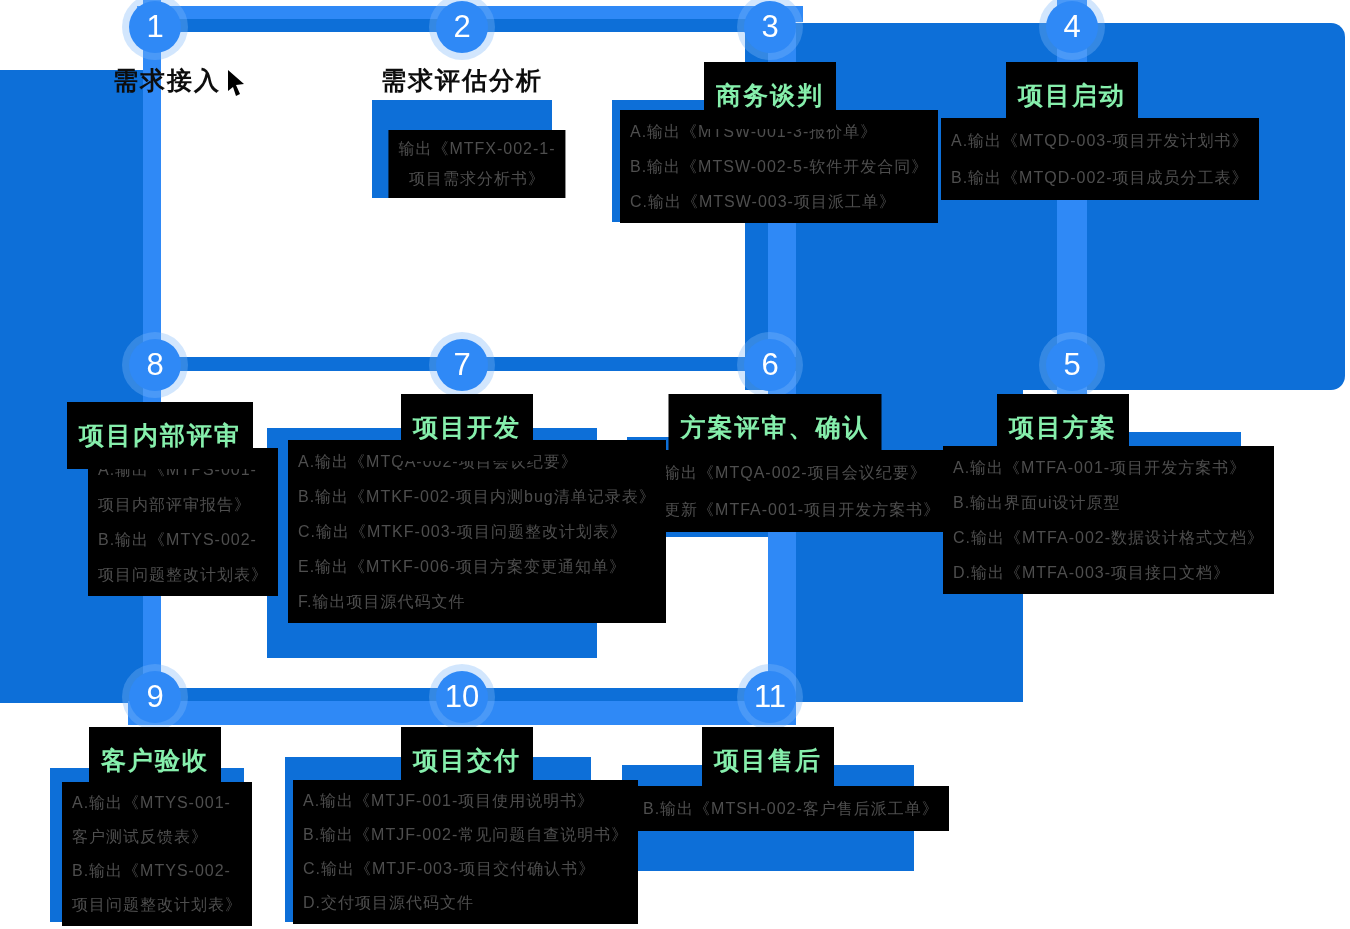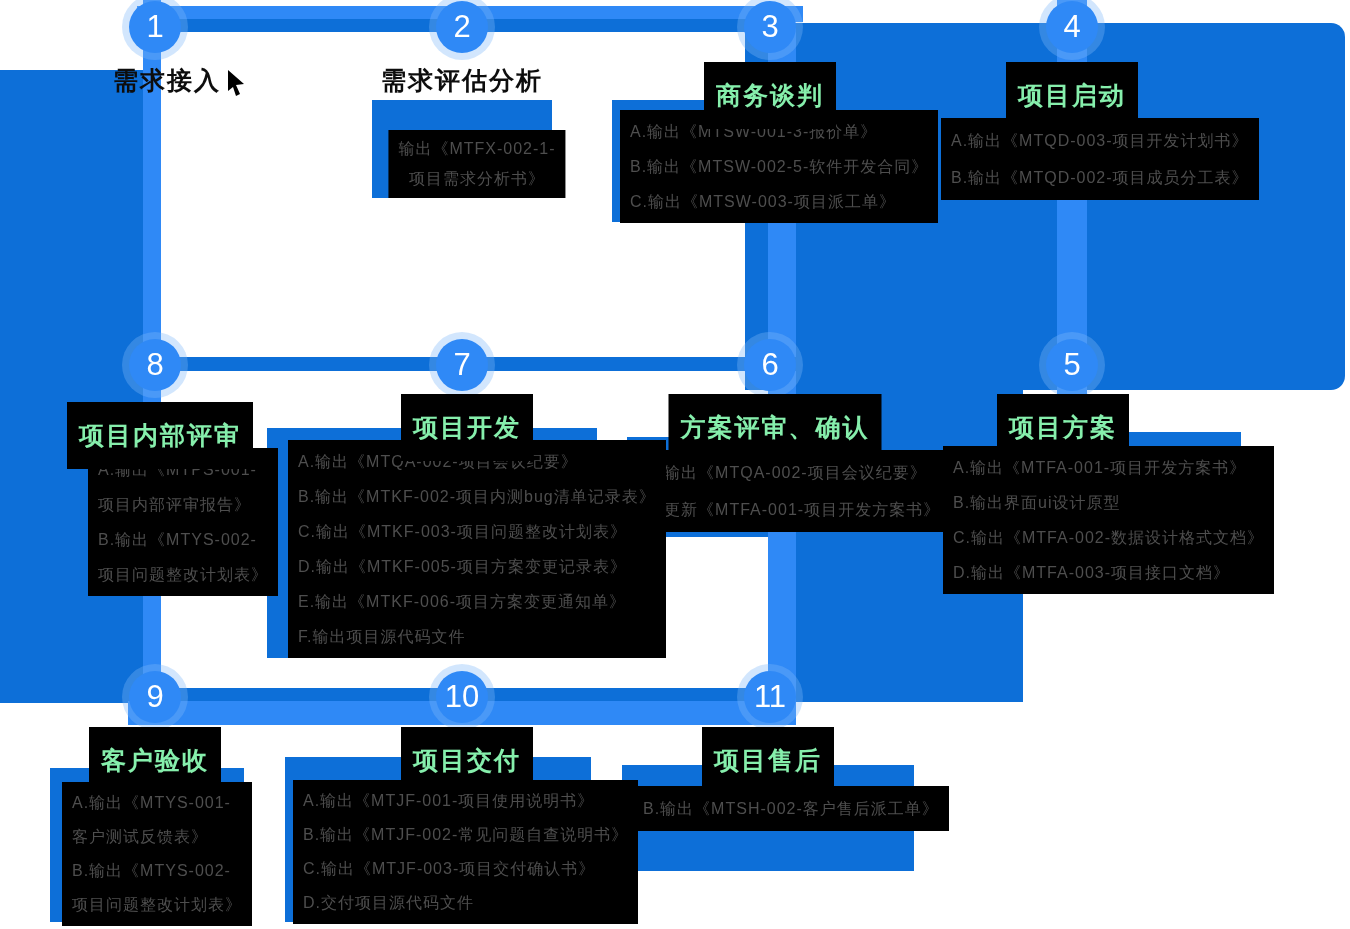--- a/index.html
+++ b/index.html
@@ -108,21 +108,20 @@
 
   <div class="tbox" style="left:637px;top:450px;line-height:37px;">
     <div>A.输出《MTQA-002-项目会议纪要》</div>
     <div>B.更新《MTFA-001-项目开发方案书》</div>
   </div>
 
   <div class="tbox" style="left:288px;top:440px;">
     <div>A.输出《MTQA-002-项目会议纪要》</div>
     <div>B.输出《MTKF-002-项目内测bug清单记录表》</div>
     <div>C.输出《MTKF-003-项目问题整改计划表》</div>
-    <div>D.输出《MTKF-005-项目方案变更记录表》</div>
     <div>E.输出《MTKF-006-项目方案变更通知单》</div>
     <div>F.输出项目源代码文件</div>
   </div>
 
   <div class="tbox" style="left:88px;top:448px;">
     <div>A.输出《MTPS-001-</div>
     <div>项目内部评审报告》</div>
     <div>B.输出《MTYS-002-</div>
     <div>项目问题整改计划表》</div>
   </div>

